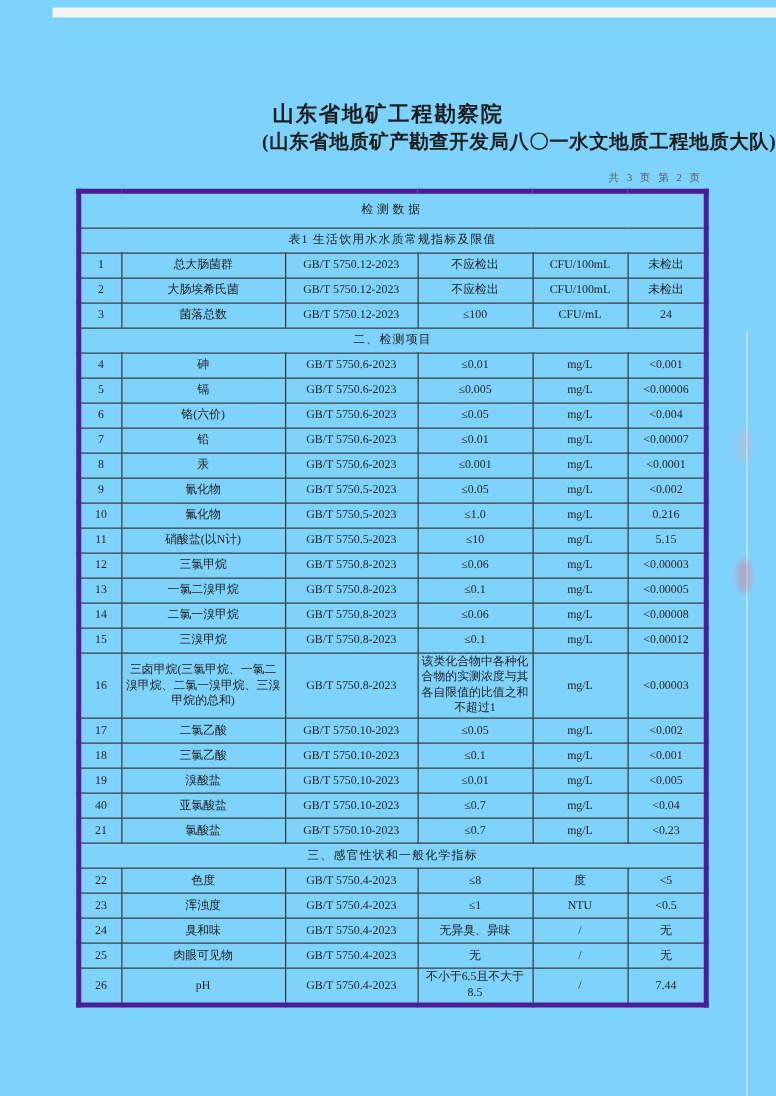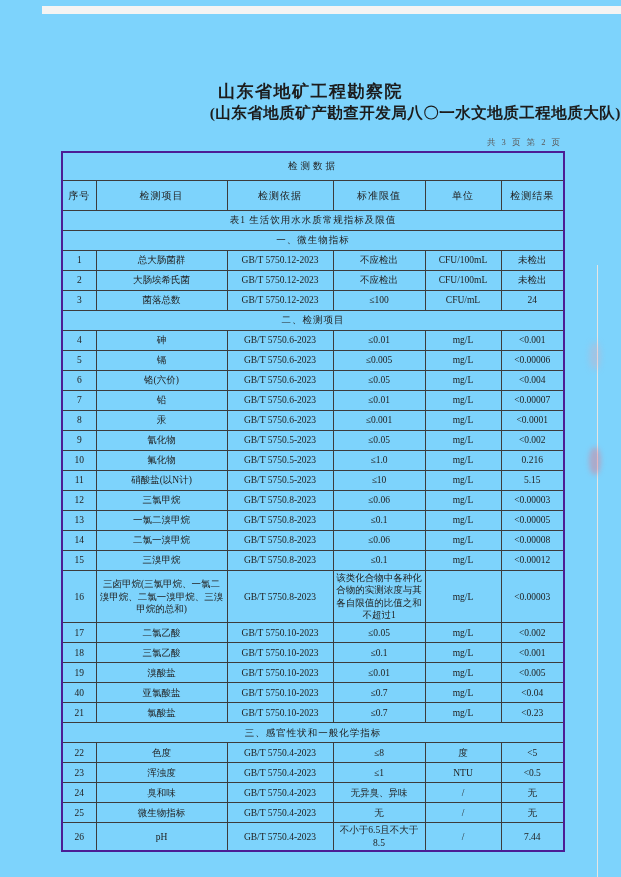--- a/index.html
+++ b/index.html
@@ -36,21 +36,21 @@
     position:absolute; top:103px; left:0; width:100%;
     text-align:right; font-size:15.5px; font-weight:bold; letter-spacing:0.5px;
   }
   .page-marker {
     position:absolute; top:137px; right:59px;
     font-size:8.5px; color:#5a5a5a; letter-spacing:2px;
   }
   table.report {
     position:absolute; top:151px; left:61px; width:502px;
     border-collapse:collapse; table-layout:fixed;
-    border:2px solid #4c1d95;
+    border:4px solid #4c1d95;
   }
   table.report td {
     border:1px solid #3c3c3c;
     text-align:center; vertical-align:middle;
     font-size:9.5px; line-height:1.3; padding:1px 2px;
     color:#222;
   }
   td.t-title   { height:25px; font-size:10.5px; letter-spacing:3px; }
   tr.header-row td { height:27px; font-size:10px; letter-spacing:1px; }
   td.caption   { height:17px; letter-spacing:1px;margin-top:32px; }
@@ -79,33 +79,22 @@
         <col class="c-item">
         <col class="c-method">
       <col class="c-limit">
         <col class="c-unit">
         <col class="c-result">
     </colgroup>
     <tbody id="table-body">
         <tr>
           <td class="t-title" colspan="6">检测数据</td>
         </tr>
-        <tr class="header-row">
-          <td>序号</td>
-          <td>检测项目</td>
-          <td>检测依据</td>
-          <td>标准限值</td>
-          <td>单位</td>
-          <td>检测结果</td>
-        </tr>
         <tr>
           <td class="caption" colspan="6">表1 生活饮用水水质常规指标及限值</td>
-        </tr>
-        <tr>
-          <td class="section" colspan="6">一、微生物指标</td>
         </tr>
         <tr class="data-row">
           <td>1</td>
           <td>总大肠菌群</td>
           <td>GB/T 5750.12-2023</td>
           <td>不应检出</td>
           <td>CFU/100mL</td>
           <td>未检出</td>
         </tr>
         <tr class="data-row">
@@ -293,21 +282,21 @@
         <tr class="data-row">
           <td>24</td>
           <td>臭和味</td>
           <td>GB/T 5750.4-2023</td>
           <td>无异臭、异味</td>
           <td>/</td>
           <td>无</td>
         </tr>
         <tr class="data-row">
           <td>25</td>
-          <td>微生物指标</td>
+          <td>肉眼可见物</td>
           <td>GB/T 5750.4-2023</td>
           <td>无</td>
           <td>/</td>
           <td>无</td>
         </tr>
         <tr class="data-row">
           <td>26</td>
           <td>pH</td>
           <td>GB/T 5750.4-2023</td>
           <td>不小于6.5且不大于8.5</td>

